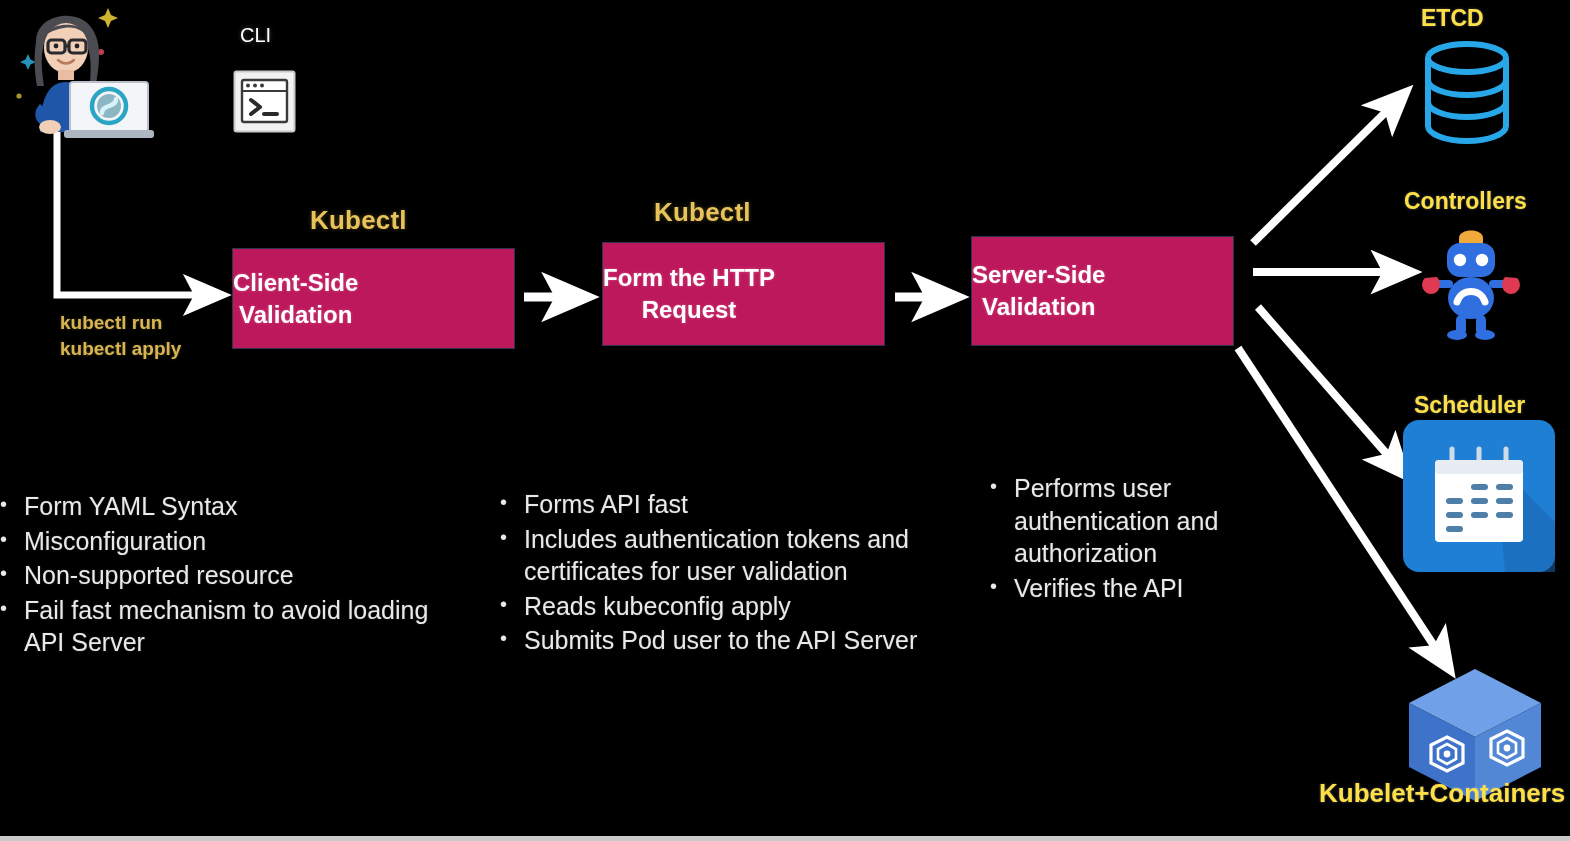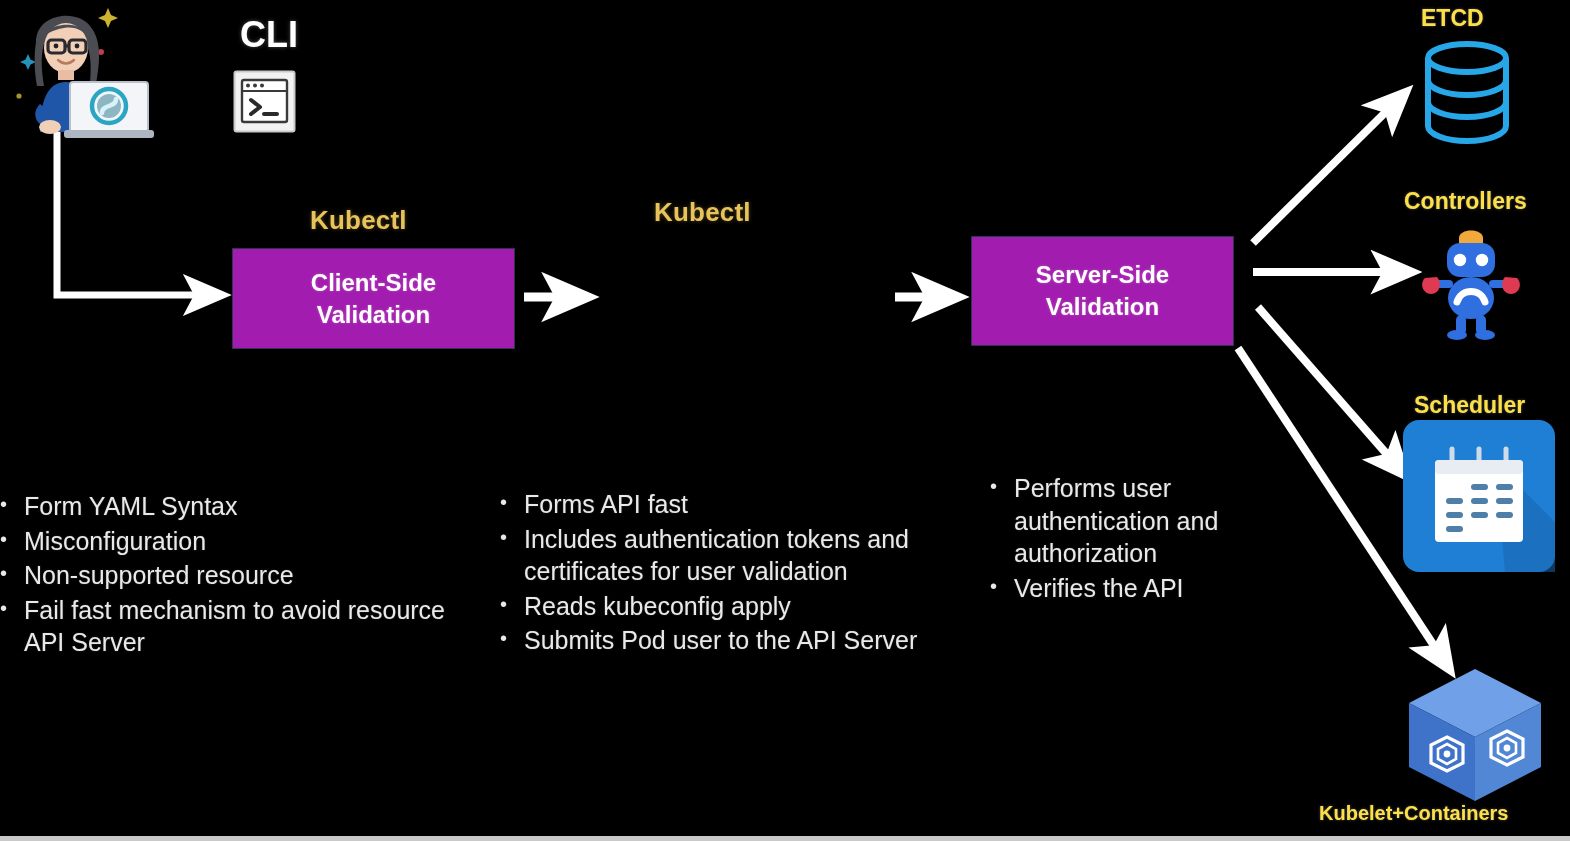--- a/index.html
+++ b/index.html
@@ -24,25 +24,25 @@
     position: absolute;
     color: #e8c35a;
     font-weight: bold;
     font-size: 26px;
     letter-spacing: .2px;
     white-space: nowrap;
     text-shadow: 0 0 4px rgba(232,195,90,.35);
   }
   .proc-box {
     position: absolute;
-    background: #a21caf;
+    background: #be185d;
     border: 1.5px solid #2e3350;
     display: flex;
     align-items: center;
-    justify-content: center;
+    justify-content: flex-start;
     box-sizing: border-box;
   }
   .proc-box .proc-text {
     color: #ffffff;
     font-weight: bold;
     font-size: 24px;
     line-height: 1.32;
     text-align: center;
     white-space: pre-line;
     text-shadow: 0 0 3px rgba(255,255,255,.25);
@@ -185,43 +185,49 @@
 
       <rect x="64" y="82" width="78" height="50" rx="3" fill="#f3f5f8" stroke="#b9c0ca" stroke-width="2"></rect>
       <rect x="58" y="130" width="90" height="8" rx="3" fill="#aeb6c2"></rect>
 
       <circle cx="103" cy="106" r="17" fill="none" stroke="#2aa6c4" stroke-width="4.5"></circle>
       <circle cx="103" cy="106" r="12" fill="#0f6b80" opacity=".45"></circle>
       <path d="M96,113 C96,104 110,108 110,99" stroke="#d7f2f8" stroke-width="4.5" fill="none" stroke-linecap="round"></path>
     </svg>
   </div>
 
-  <div class="abs" style="left:240px; top:14px; color:#ffffff; font-weight:bold; font-size:36px; text-shadow:0 0 4px rgba(255,255,255,.3);">CLI</div>
+  <div class="abs" style="left:240px; top:24px; color:#ffffff; font-weight:normal; font-size:20px; text-shadow:0 0 4px rgba(255,255,255,.3);">CLI</div>
 
   <div class="abs" style="left:233px; top:70px; width:63px; height:63px;">
     <svg width="63" height="63" viewBox="0 0 63 63">
       <rect x="1.5" y="1.5" width="60" height="60" rx="2" fill="#f2f2f2" stroke="#c9c9c9" stroke-width="2"></rect>
       <rect x="9" y="10" width="45" height="42" rx="2" fill="#ffffff" stroke="#3a3a3a" stroke-width="2.4"></rect>
       <line x1="9" y1="21" x2="54" y2="21" stroke="#3a3a3a" stroke-width="2.2"></line>
       <circle cx="15" cy="15.5" r="2" fill="#3a3a3a"></circle>
       <circle cx="22" cy="15.5" r="2" fill="#3a3a3a"></circle>
       <circle cx="29" cy="15.5" r="2" fill="#3a3a3a"></circle>
       <path d="M18,30 L27,37 L18,44" stroke="#2a2a2a" stroke-width="4" fill="none" stroke-linecap="round" stroke-linejoin="round"></path>
       <line x1="31" y1="44" x2="44" y2="44" stroke="#2a2a2a" stroke-width="4" stroke-linecap="round"></line>
     </svg>
   </div>
 
+  <div class="cmd-text" style="left:60px; top:310px;">kubectl run
+kubectl apply</div>
 
   <div class="proc-label" style="left:310px; top:205px;">Kubectl</div>
   <div class="proc-box" style="left:232px; top:248px; width:283px; height:101px;">
     <div class="proc-text">Client-Side
 Validation</div>
   </div>
 
   <div class="proc-label" style="left:654px; top:197px;">Kubectl</div>
+  <div class="proc-box" style="left:602px; top:242px; width:283px; height:104px;">
+    <div class="proc-text">Form the HTTP
+Request</div>
+  </div>
 
   <div class="proc-box" style="left:971px; top:236px; width:263px; height:110px;">
     <div class="proc-text">Server-Side
 Validation</div>
   </div>
 
   <div class="node-label" style="left:1421px; top:5px;">ETCD</div>
   <div class="abs" style="left:1421px; top:40px; width:92px; height:105px;">
     <svg width="92" height="105" viewBox="0 0 92 105">
       <g fill="none" stroke="#27a6e8" stroke-width="6">
@@ -299,38 +305,38 @@
         <circle cx="20" cy="17" r="3.4" fill="#ffffff"></circle>
       </g>
 
       <g transform="translate(86,66)">
         <path d="M20,0 L36,8 L36,26 L20,34 L4,26 L4,8 Z" fill="none" stroke="#ffffff" stroke-width="3.2"></path>
         <path d="M20,7 L29,12 L29,22 L20,27 L11,22 L11,12 Z" fill="none" stroke="#ffffff" stroke-width="2.6"></path>
         <circle cx="20" cy="17" r="3.4" fill="#ffffff"></circle>
       </g>
     </svg>
   </div>
-  <div class="node-label" style="left:1319px; top:802px; font-size:20px;">Kubelet+Containers</div>
+  <div class="node-label" style="left:1319px; top:778px; font-size:26px;">Kubelet+Containers</div>
 
   <div class="bullet-col" style="left:0px; top:490px; width:470px;">
     <div class="bullet-item">
       <span class="bullet-dot">•</span>
       <span class="bullet-text">Form YAML Syntax</span>
     </div>
     <div class="bullet-item">
       <span class="bullet-dot">•</span>
       <span class="bullet-text">Misconfiguration</span>
     </div>
     <div class="bullet-item">
       <span class="bullet-dot">•</span>
       <span class="bullet-text">Non-supported resource</span>
     </div>
     <div class="bullet-item">
       <span class="bullet-dot">•</span>
-      <span class="bullet-text">Fail fast mechanism to avoid resource API Server</span>
+      <span class="bullet-text">Fail fast mechanism to avoid loading API Server</span>
     </div>
   </div>
 
   <div class="bullet-col" style="left:500px; top:488px; width:420px;">
     <div class="bullet-item">
       <span class="bullet-dot">•</span>
       <span class="bullet-text">Forms API fast</span>
     </div>
     <div class="bullet-item">
       <span class="bullet-dot">•</span>

